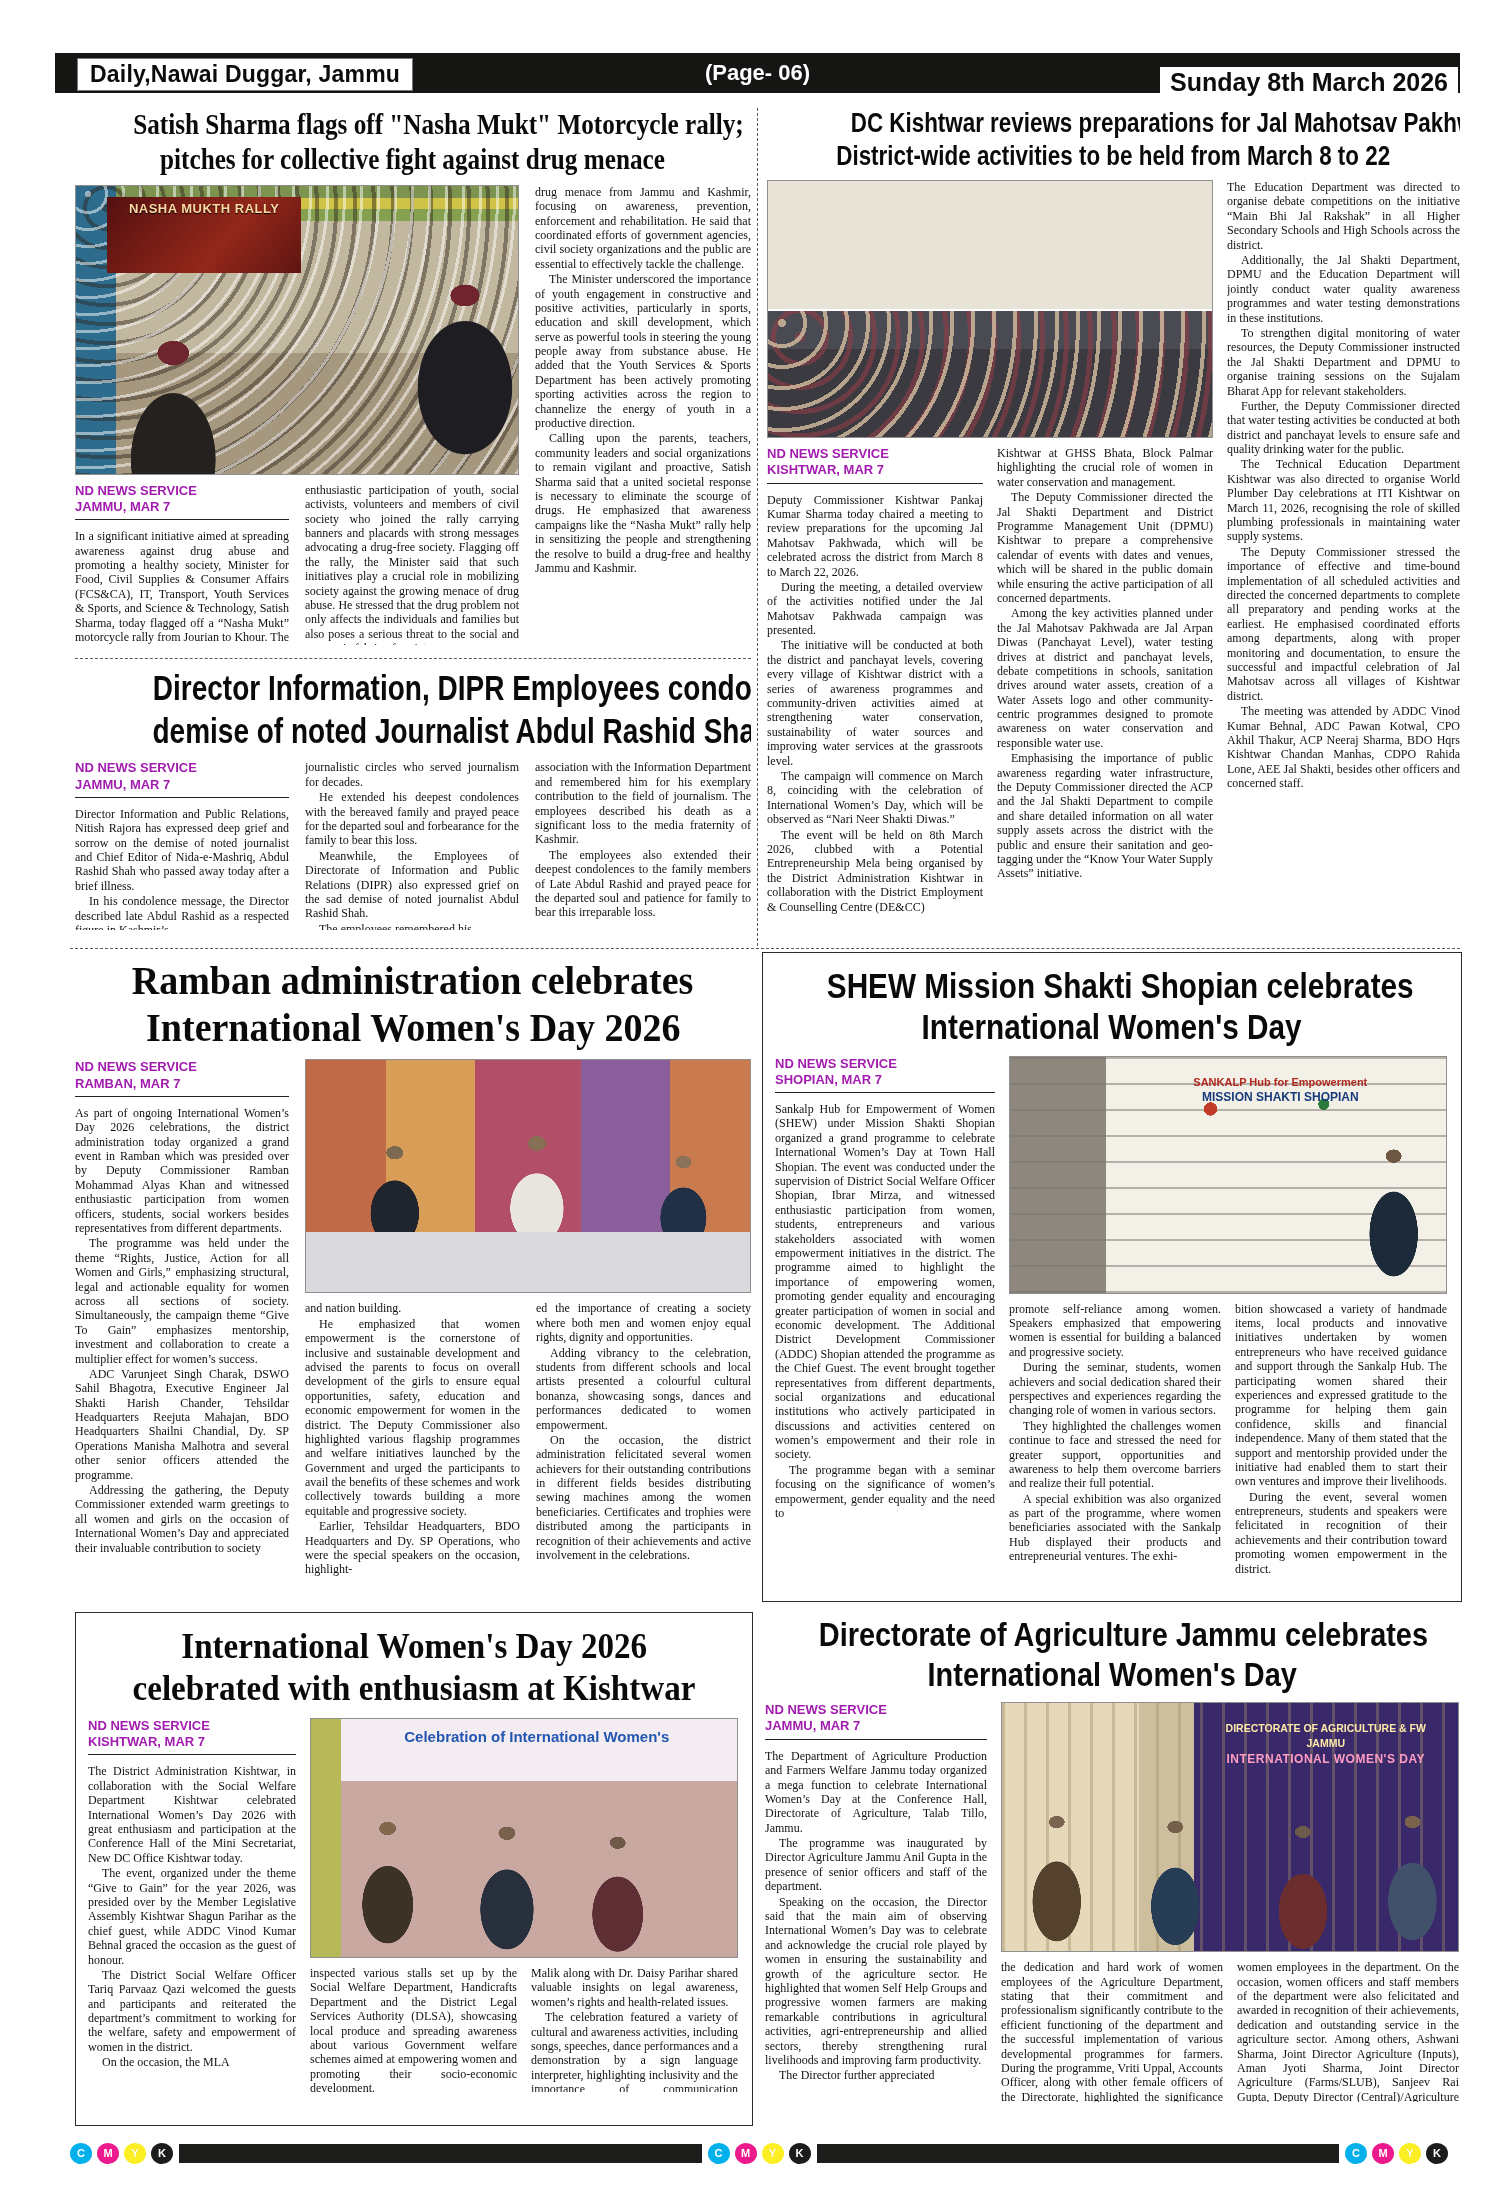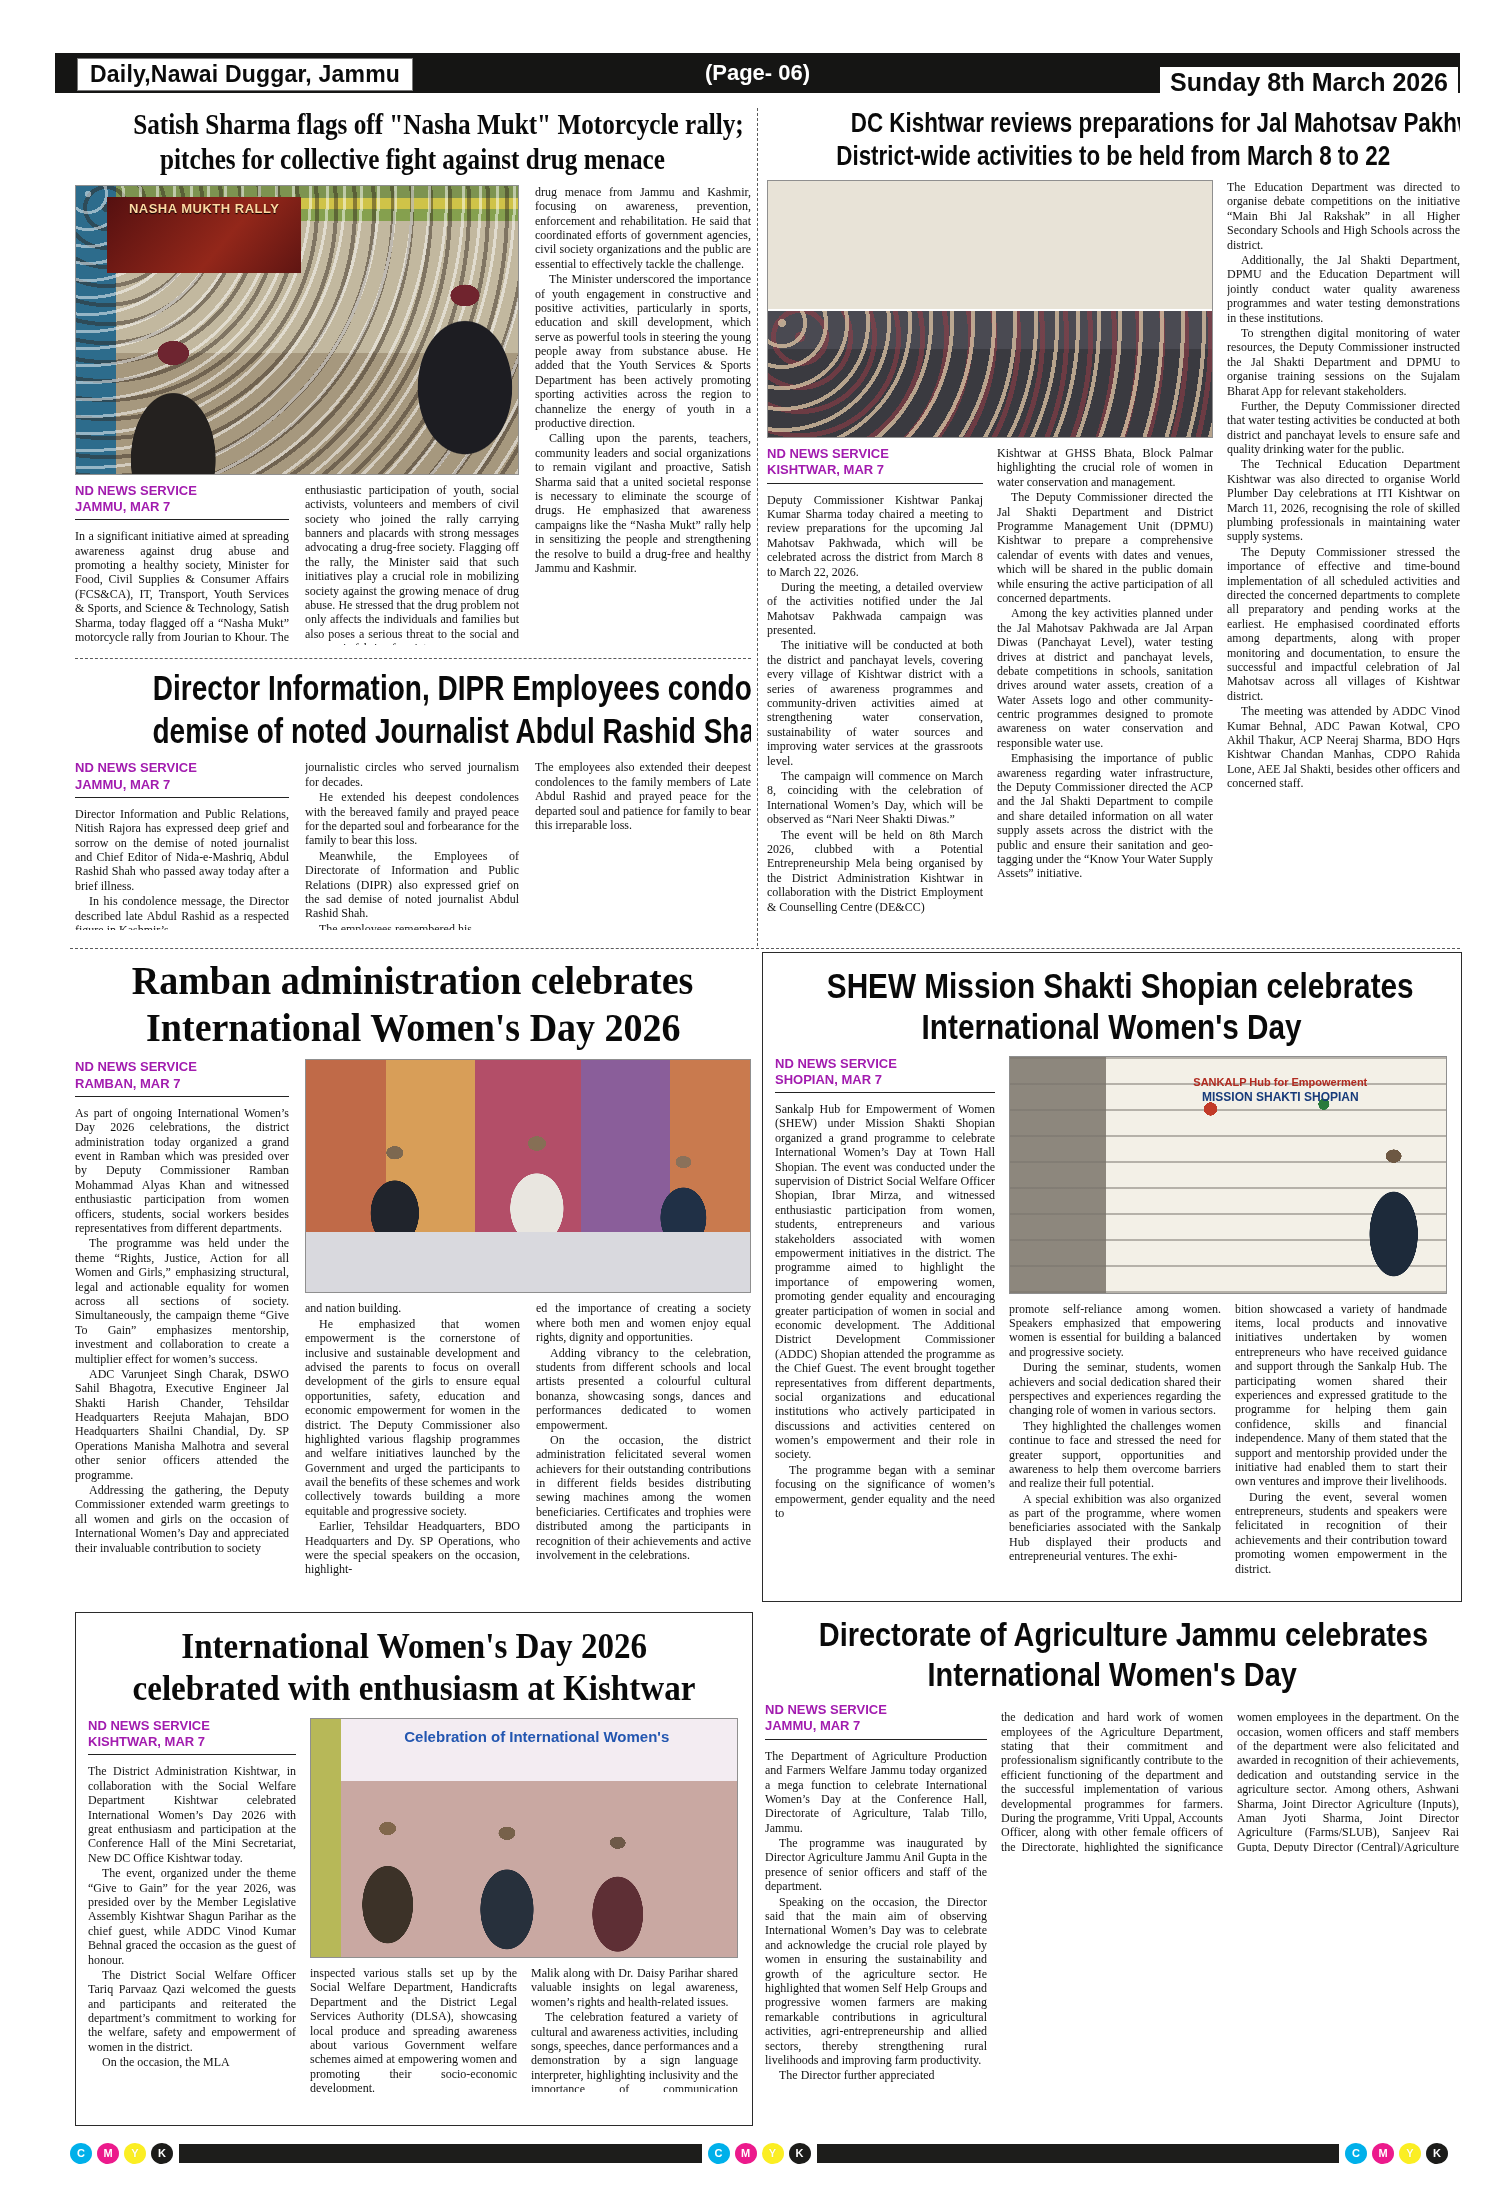--- a/index.html
+++ b/index.html
@@ -218,20 +218,21 @@
             <p>In his condolence message, the Director described late Abdul Rashid as a respected figure in Kashmir’s</p>
           </div>
       </div>
       <div class="col" style="width:214px;height:170px;">
           <p>journalistic circles who served journalism for decades.</p>
           <p>He extended his deepest condolences with the bereaved family and prayed peace for the departed soul and forbearance for the family to bear this loss.</p>
           <p>Meanwhile, the Employees of Directorate of Information and Public Relations (DIPR) also expressed grief on the sad demise of noted journalist Abdul Rashid Shah.</p>
           <p>The employees remembered his</p>
         </div>
       <div class="col" style="width:216px;height:170px;">
+          <p>association with the Information Department and remembered him for his exemplary contribution to the field of journalism. The employees described his death as a significant loss to the media fraternity of Kashmir.</p>
           <p>The employees also extended their deepest condolences to the family members of Late Abdul Rashid and prayed peace for the departed soul and patience for family to bear this irreparable loss.</p>
         </div>
     </div>
   </div>
 
   <div class="article" style="left:75px;top:955px;width:676px;height:648px;">
     <div class="h hserif" style="font-size:40px;">
       <span class="sq" style="transform:scaleX(.95);">Ramban administration celebrates</span><br>
       <span class="sq" style="transform:scaleX(.95);">International Women's Day 2026</span>
     </div>
@@ -352,20 +353,26 @@
           <span>JAMMU, MAR 7</span>
         </div>
         <div>
             <p>The Department of Agriculture Production and Farmers Welfare Jammu today organized a mega function to celebrate International Women’s Day at the Conference Hall, Directorate of Agriculture, Talab Tillo, Jammu.</p>
             <p>The programme was inaugurated by Director Agriculture Jammu Anil Gupta in the presence of senior officers and staff of the department.</p>
             <p>Speaking on the occasion, the Director said that the main aim of observing International Women’s Day was to celebrate and acknowledge the crucial role played by women in ensuring the sustainability and growth of the agriculture sector. He highlighted that women Self Help Groups and progressive women farmers are making remarkable contributions in agricultural activities, agri-entrepreneurship and allied sectors, thereby strengthening rural livelihoods and improving farm productivity.</p>
             <p>The Director further appreciated</p>
           </div>
       </div>
       <div style="width:458px;">
+        <div class="photo ph-agri" style="height:248px;">
+          <div class="ph-label">
+            <span>DIRECTORATE OF AGRICULTURE &amp; FW JAMMU</span><br>
+            <span class="l2">INTERNATIONAL WOMEN'S DAY</span>
+          </div>
+        </div>
         <div class="row" style="gap:14px;margin-top:8px;">
           <div class="col" style="width:222px;height:142px;">
               <p>the dedication and hard work of women employees of the Agriculture Department, stating that their commitment and professionalism significantly contribute to the efficient functioning of the department and the successful implementation of various developmental programmes for farmers. During the programme, Vriti Uppal, Accounts Officer, along with other female officers of the Directorate, highlighted the significance of International Women’s Day and expressed gratitude to the Director Agriculture Jammu for recognizing and appreciating the achievements and contributions of</p>
             </div>
           <div class="col" style="width:222px;height:142px;">
               <p>women employees in the department. On the occasion, women officers and staff members of the department were also felicitated and awarded in recognition of their achievements, dedication and outstanding service in the agriculture sector. Among others, Ashwani Sharma, Joint Director Agriculture (Inputs), Aman Jyoti Sharma, Joint Director Agriculture (Farms/SLUB), Sanjeev Rai Gupta, Deputy Director (Central)/Agriculture Chemist Jammu, sectoral heads, senior officers and women officers and staff of the department attended the function.</p>
             </div>
         </div>
       </div>
     </div>

